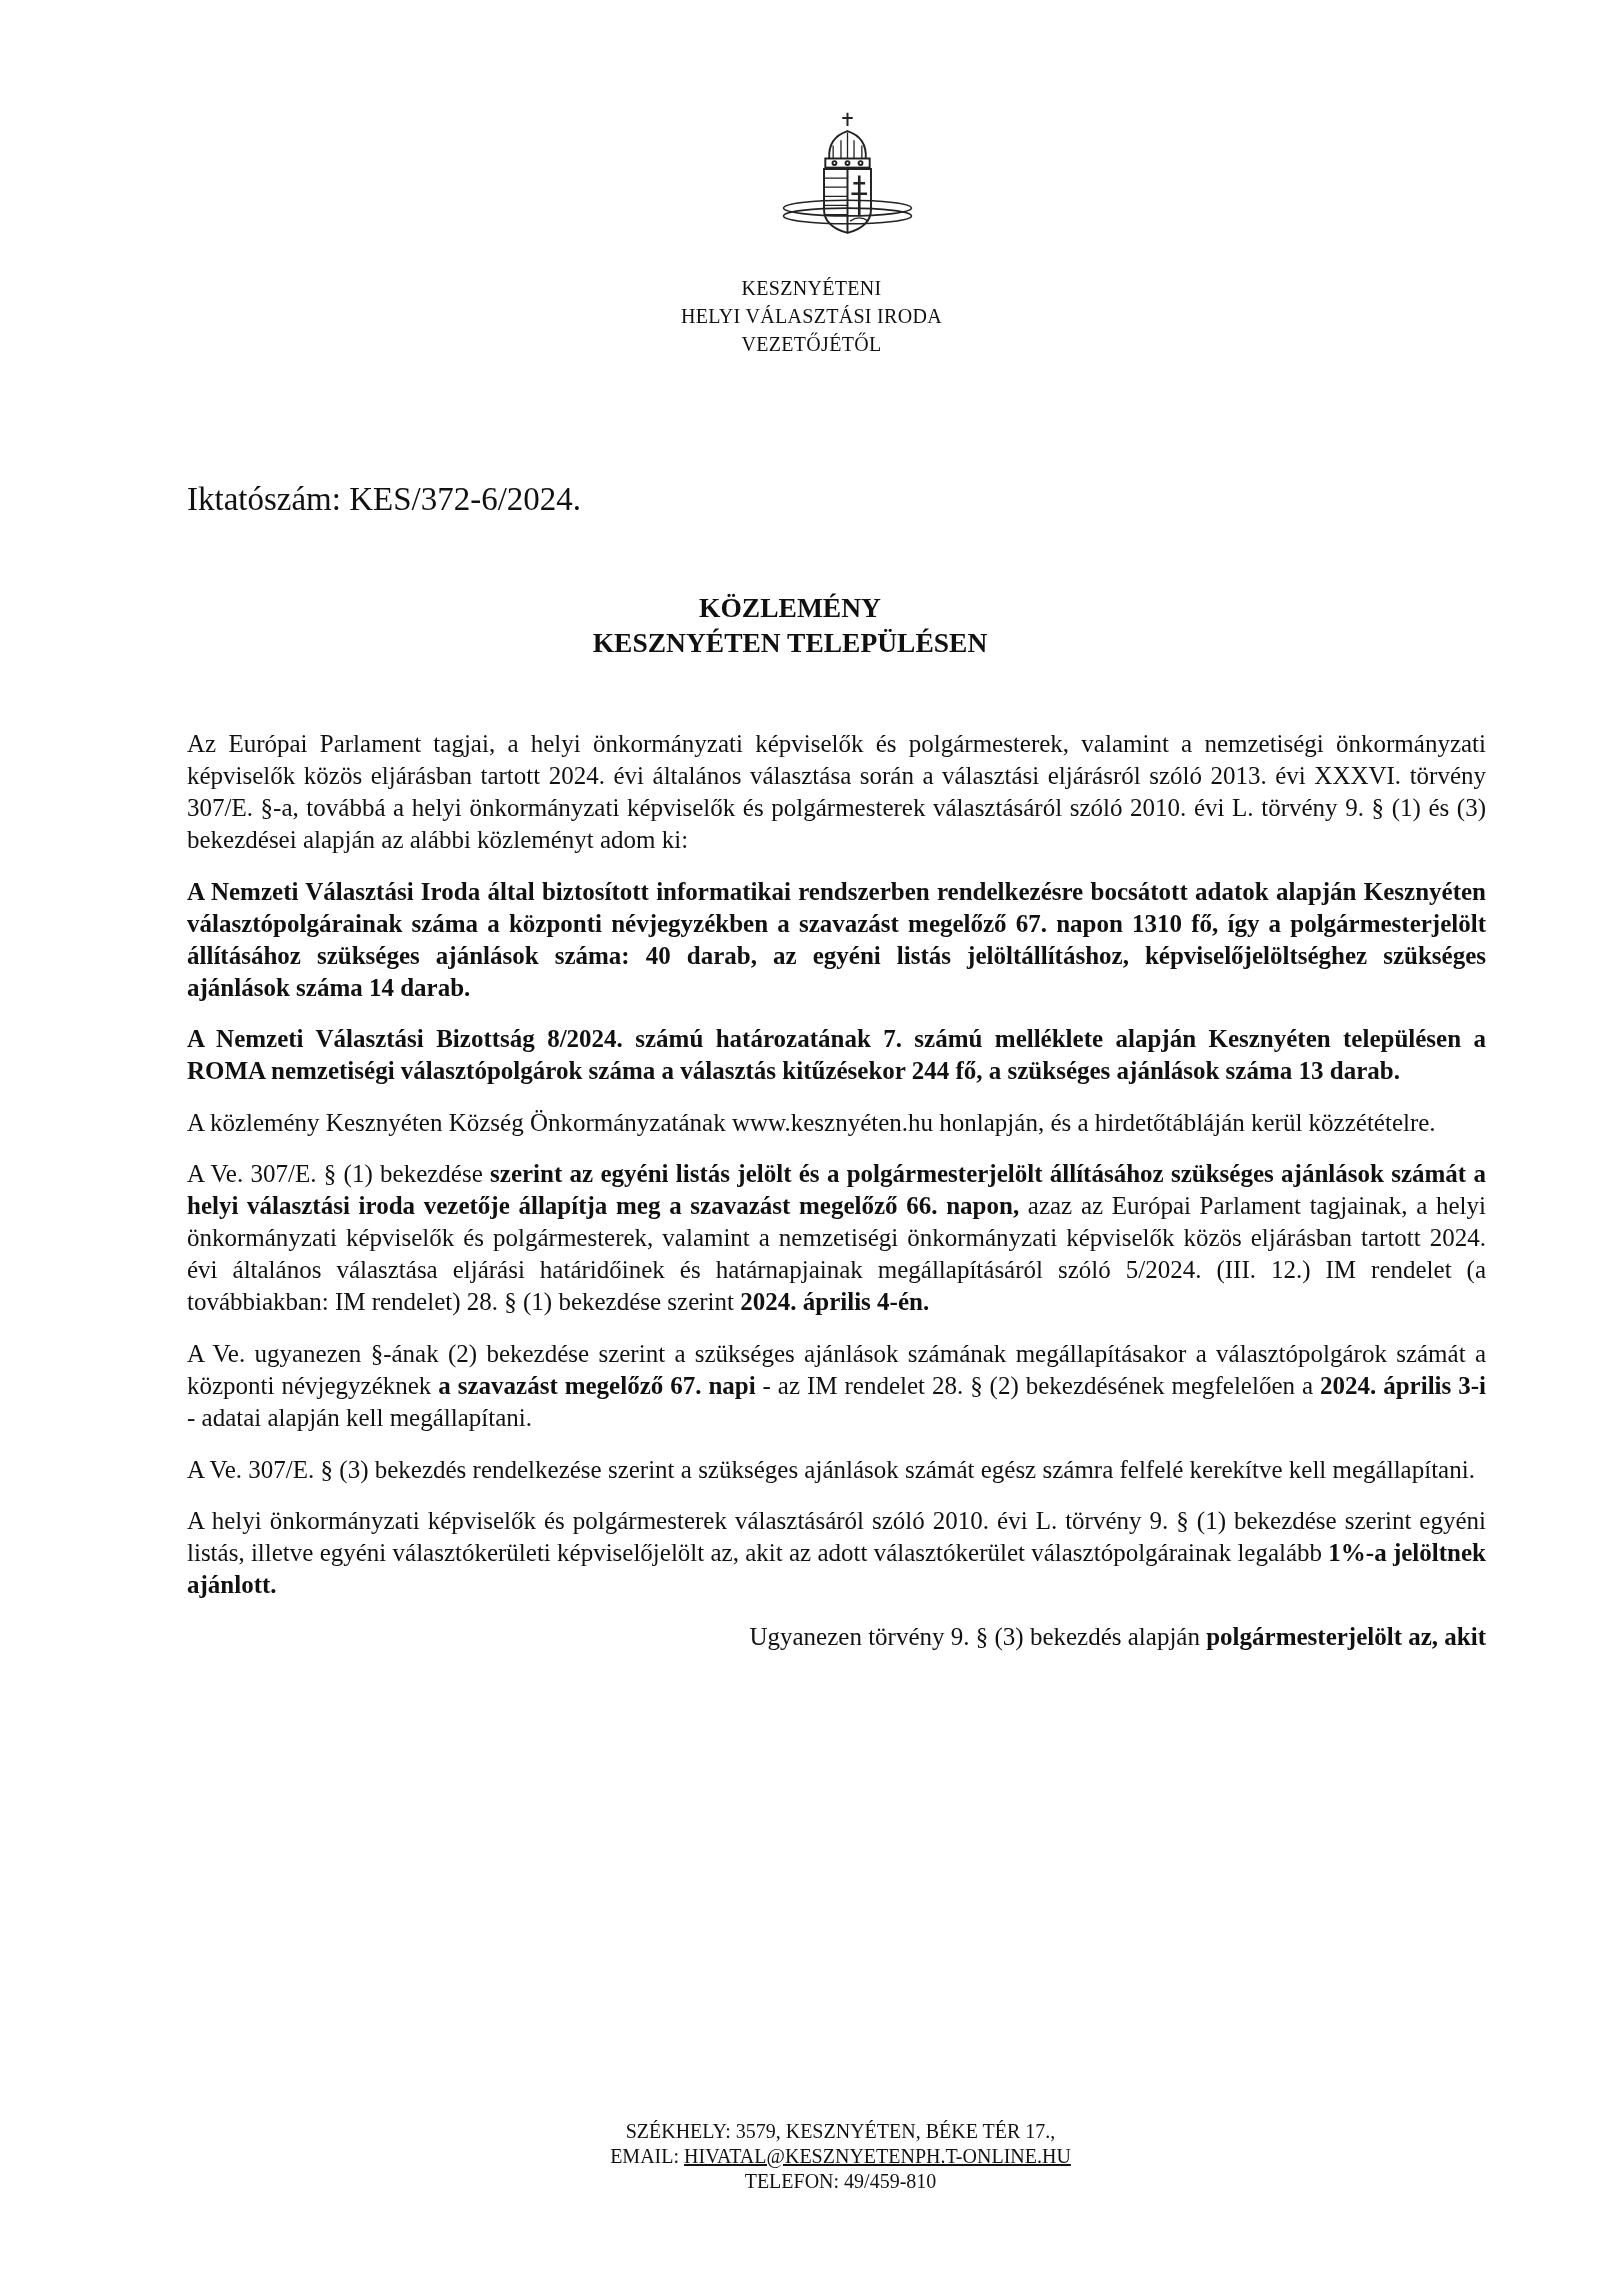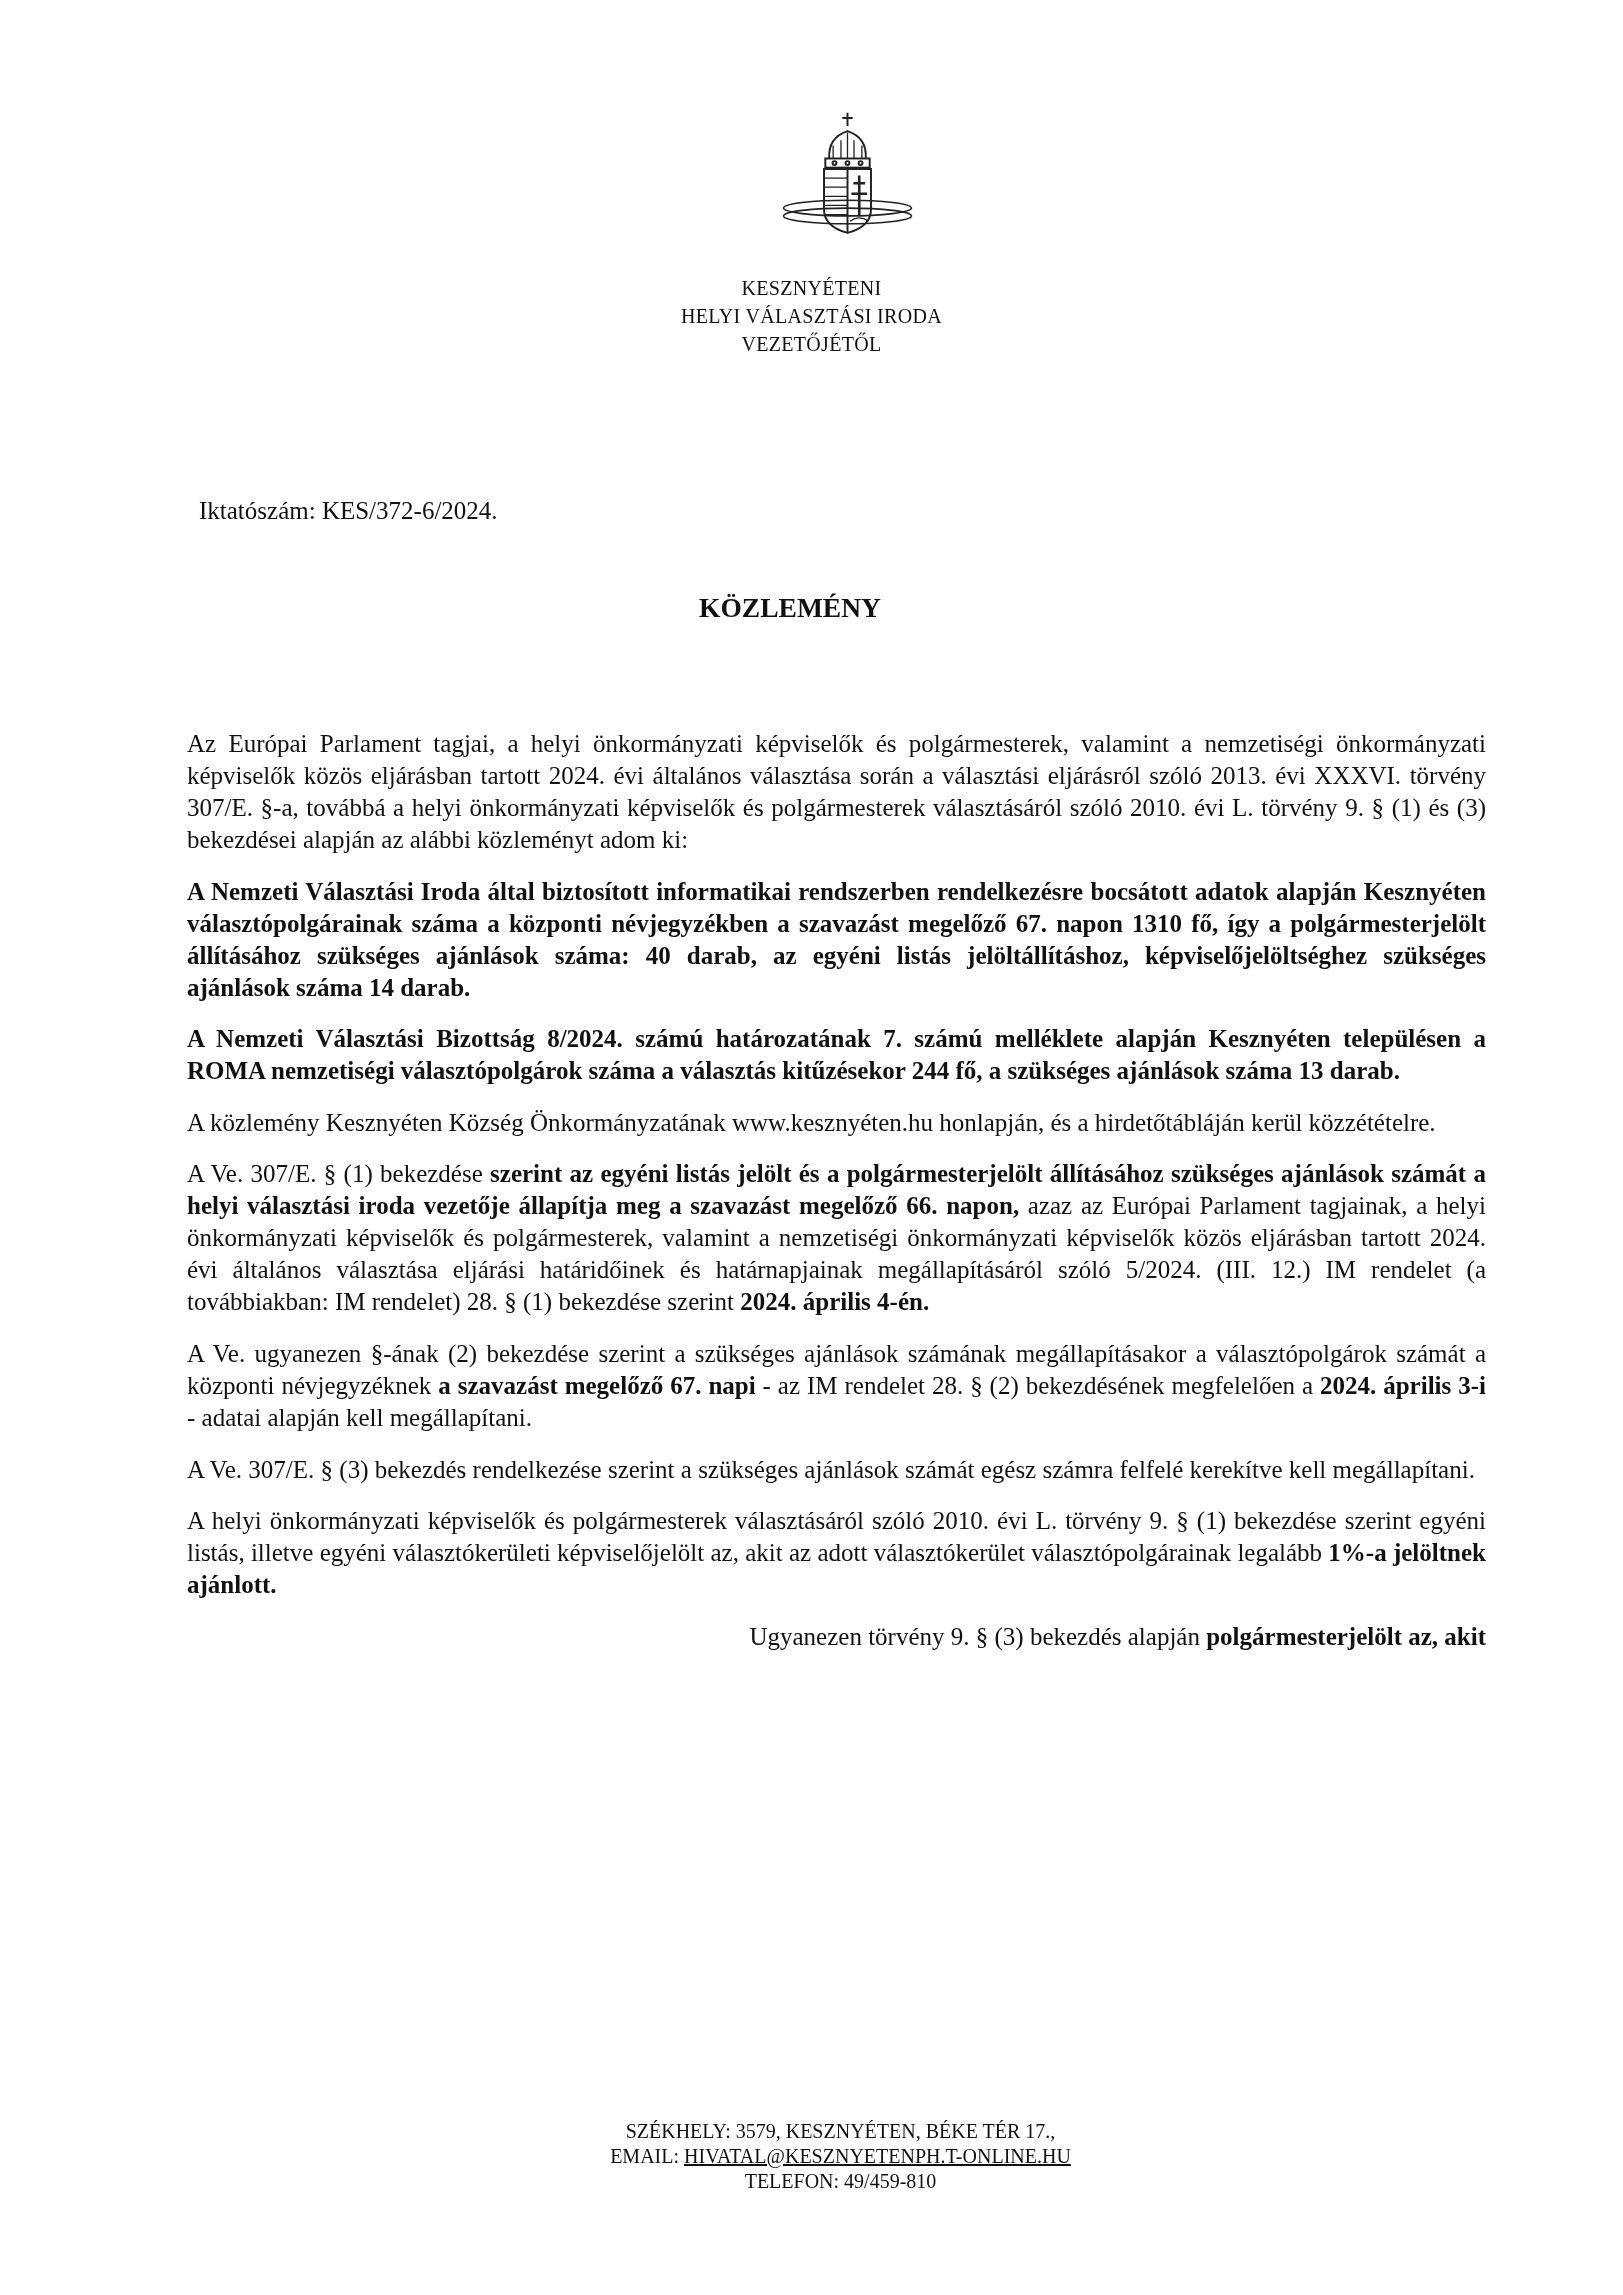--- a/index.html
+++ b/index.html
@@ -9,21 +9,21 @@
     color: #111111;
   }
   .crest {
     position: absolute; left: 782px; top: 105px; width: 131px; height: 137px;
   }
   .office {
     position: absolute; left: 0; width: 1623px; top: 274px;
     text-align: center; font-size: 20px; line-height: 28px; letter-spacing: 0.3px;
   }
   .regno {
-    position: absolute; left: 199px; top: 481px; font-size: 25px; margin-top: 16px;
+    position: absolute; left: 187px; top: 481px; font-size: 33px;
   }
   .title {
     position: absolute; left: 0; width: 1580px; top: 590px;
     text-align: center; font-weight: bold; font-size: 27.5px; line-height: 35px;
   }
   .body {
     position: absolute; left: 187px; width: 1299px; top: 728px;
     font-size: 25px; line-height: 32px;
   }
   .body p { margin: 0 0 19.6px 0; text-align: justify; }
@@ -67,20 +67,21 @@
 <div class="office">
   <div>KESZNYÉTENI</div>
   <div>HELYI VÁLASZTÁSI IRODA</div>
   <div>VEZETŐJÉTŐL</div>
 </div>
 
 <div class="regno">Iktatószám: KES/372-6/2024.</div>
 
 <div class="title">
   <div>KÖZLEMÉNY</div>
+  <div>KESZNYÉTEN TELEPÜLÉSEN</div>
 </div>
 
 <div class="body">
   <p>Az Európai Parlament tagjai, a helyi önkormányzati képviselők és polgármesterek, valamint a nemzetiségi önkormányzati képviselők közös eljárásban tartott 2024. évi általános választása során a választási eljárásról szóló 2013. évi XXXVI. törvény 307/E. §-a, továbbá a helyi önkormányzati képviselők és polgármesterek választásáról szóló 2010. évi L. törvény 9. § (1) és (3) bekezdései alapján az alábbi közleményt adom ki:</p>
   <p class="b">A Nemzeti Választási Iroda által biztosított informatikai rendszerben rendelkezésre bocsátott adatok alapján Kesznyéten választópolgárainak száma a központi névjegyzékben a szavazást megelőző 67. napon 1310 fő, így a polgármesterjelölt állításához szükséges ajánlások száma: 40 darab, az egyéni listás jelöltállításhoz, képviselőjelöltséghez szükséges ajánlások száma 14 darab.</p>
   <p class="b">A Nemzeti Választási Bizottság 8/2024. számú határozatának 7. számú melléklete alapján Kesznyéten településen a ROMA nemzetiségi választópolgárok száma a választás kitűzésekor 244 fő, a szükséges ajánlások száma 13 darab.</p>
   <p>A közlemény Kesznyéten Község Önkormányzatának www.kesznyéten.hu honlapján, és a hirdetőtábláján kerül közzétételre.</p>
   <p><span>A Ve. 307/E. § (1) bekezdése </span><b>szerint az egyéni listás jelölt és a polgármesterjelölt állításához szükséges ajánlások számát a helyi választási iroda vezetője állapítja meg a szavazást megelőző 66. napon,</b><span> azaz az Európai Parlament tagjainak, a helyi önkormányzati képviselők és polgármesterek, valamint a nemzetiségi önkormányzati képviselők közös eljárásban tartott 2024. évi általános választása eljárási határidőinek és határnapjainak megállapításáról szóló 5/2024. (III. 12.) IM rendelet (a továbbiakban: IM rendelet) 28. § (1) bekezdése szerint </span><b>2024. április 4-én.</b></p>
   <p><span>A Ve. ugyanezen §-ának (2) bekezdése szerint a szükséges ajánlások számának megállapításakor a választópolgárok számát a központi névjegyzéknek </span><b>a szavazást megelőző 67. napi</b><span> - az IM rendelet 28. § (2) bekezdésének megfelelően a </span><b>2024. április 3-i</b><span> - adatai alapján kell megállapítani.</span></p>
   <p>A Ve. 307/E. § (3) bekezdés rendelkezése szerint a szükséges ajánlások számát egész számra felfelé kerekítve kell megállapítani.</p>

